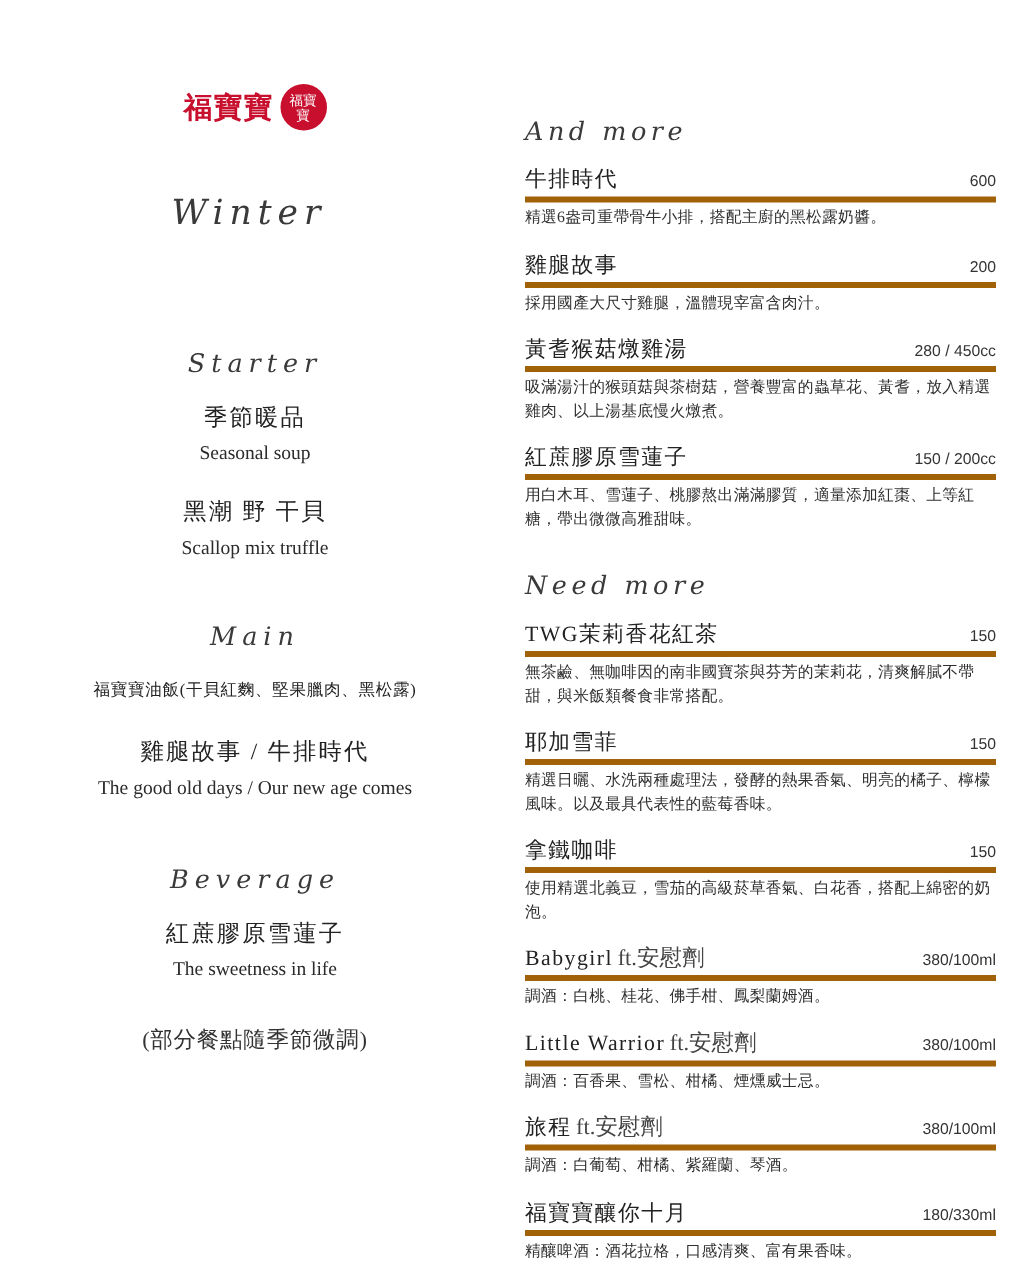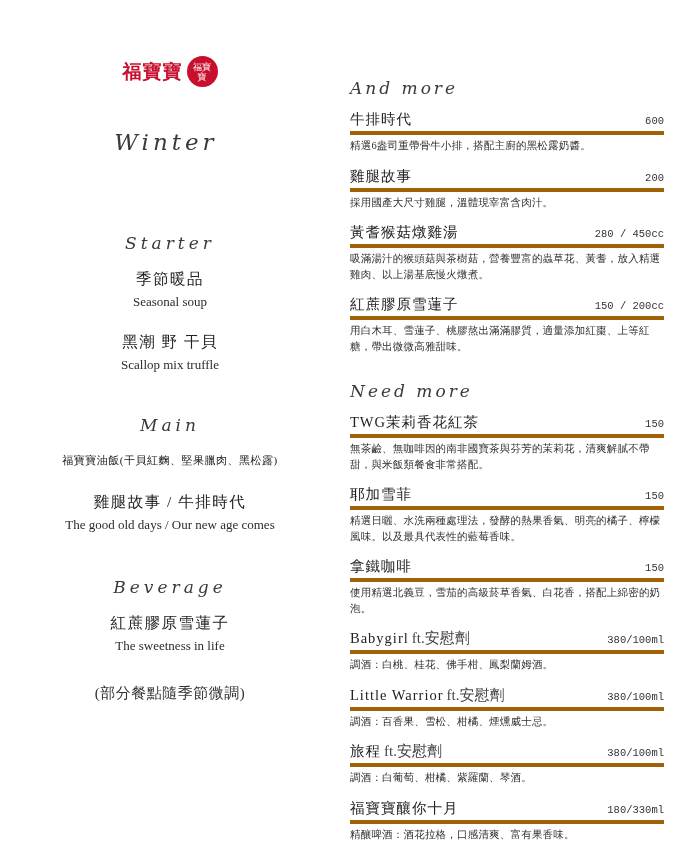--- a/index.html
+++ b/index.html
@@ -136,21 +136,21 @@
     white-space: nowrap;
   }
   .entry-name .ft {
     font-size: 15px;
     letter-spacing: 0px;
     margin-left: 3px;
     color: #444;
   }
   .entry-price {
     font-size: 10.5px;
-    font-family: Liberation Mono, monospace;
+    font-family: Liberation Sans, sans-serif;
     color: #333;
     white-space: nowrap;
     padding-left: 6px;
   }
   .entry-desc {
     font-size: 10.5px;
     line-height: 15.5px;
     letter-spacing: 0.2px;
     margin: 3px 0 0 0;
     color: #2f2f2f;

